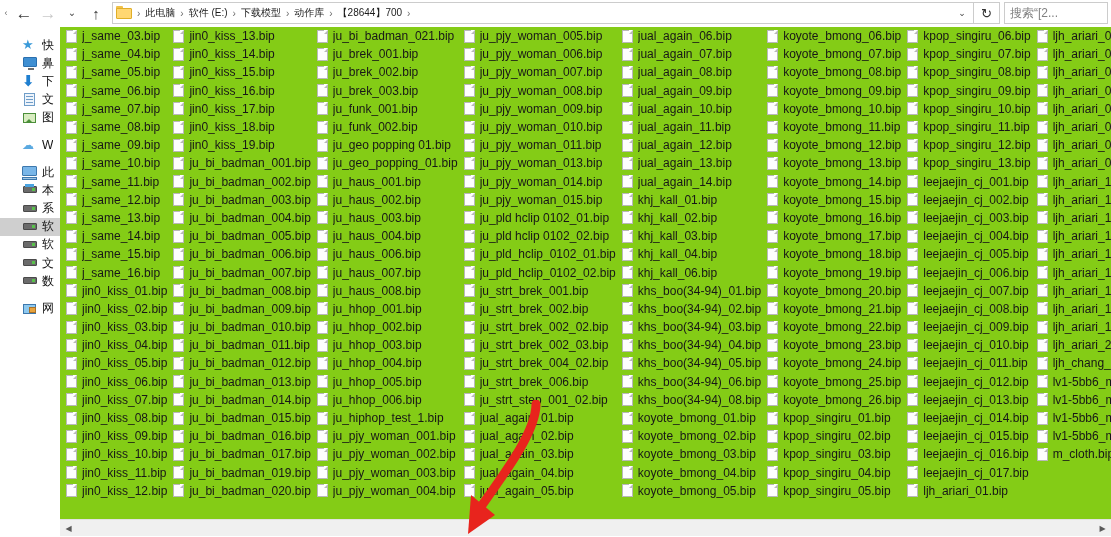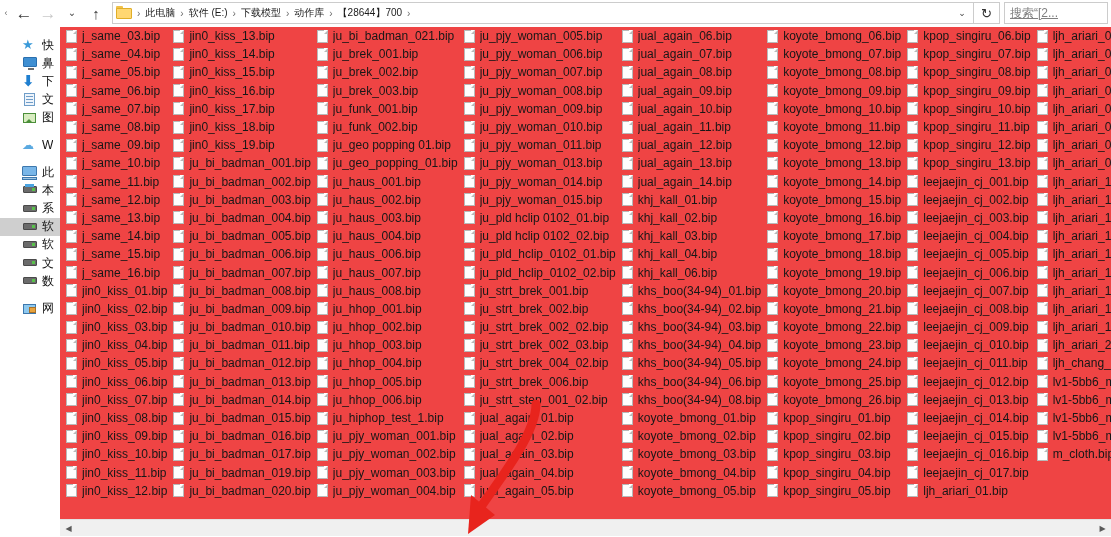--- a/index.html
+++ b/index.html
@@ -62,21 +62,21 @@
   .refresh-btn{
     width:26px;height:22px;margin-left:0;
     border:1px solid #cccccc;border-left:none;
     display:flex;align-items:center;justify-content:center;
     box-sizing:border-box;background:#fff;color:#333;font-size:13px;
   }
   .searchbox{
     width:104px;height:22px;margin-left:4px;margin-right:3px;
     border:1px solid #cccccc;box-sizing:border-box;background:#fff;
     display:flex;align-items:center;padding-left:5px;
-    color:#808080;font-size:12px;overflow:hidden;white-space:nowrap;text-decoration:underline;
+    color:#808080;font-size:12px;overflow:hidden;white-space:nowrap;
   }
 
   
   .sidebar{
     position:absolute;left:0;top:27px;width:60px;height:500px;
     background:#ffffff;overflow:hidden;
   }
   .side-item{
     height:18.2px;display:flex;align-items:center;
     padding-left:22px;white-space:nowrap;overflow:hidden;
@@ -103,21 +103,21 @@
   .ic-pc:after{content:"";position:absolute;left:-1px;top:10px;width:15px;height:3px;background:#9fc6e4;border:1px solid #3d78ad;box-sizing:border-box;}
   .ic-drv{position:absolute;left:1px;top:4px;width:14px;height:7px;background:#6b6b6b;border:1px solid #4a4a4a;box-sizing:border-box;border-radius:1px;}
   .ic-drv:after{content:"";position:absolute;right:1px;top:1px;width:3px;height:3px;background:#58c24a;}
   .ic-drv.os:before{content:"";position:absolute;left:1px;top:-3px;width:9px;height:3px;background:#4aa3e0;}
   .ic-net{position:absolute;left:1px;top:3px;width:13px;height:10px;background:#8ec9ef;border:1px solid #3d78ad;box-sizing:border-box;}
   .ic-net:after{content:"";position:absolute;left:5px;top:2px;width:7px;height:6px;background:#e8a33d;border:1px solid #a8712a;box-sizing:border-box;}
 
   
   .filepane{
     position:absolute;left:60px;top:27px;width:1051px;height:493px;
-    background:#ef4444;overflow:hidden;
+    background:#84cc16;overflow:hidden;
   }
   .colwrap{
     display:flex;flex-direction:column;flex-wrap:wrap;
     height:488px;align-content:flex-start;
   }
   .fitem{
     height:18.2px;
     display:flex;align-items:center;
     box-sizing:border-box;
     padding-left:6px;

